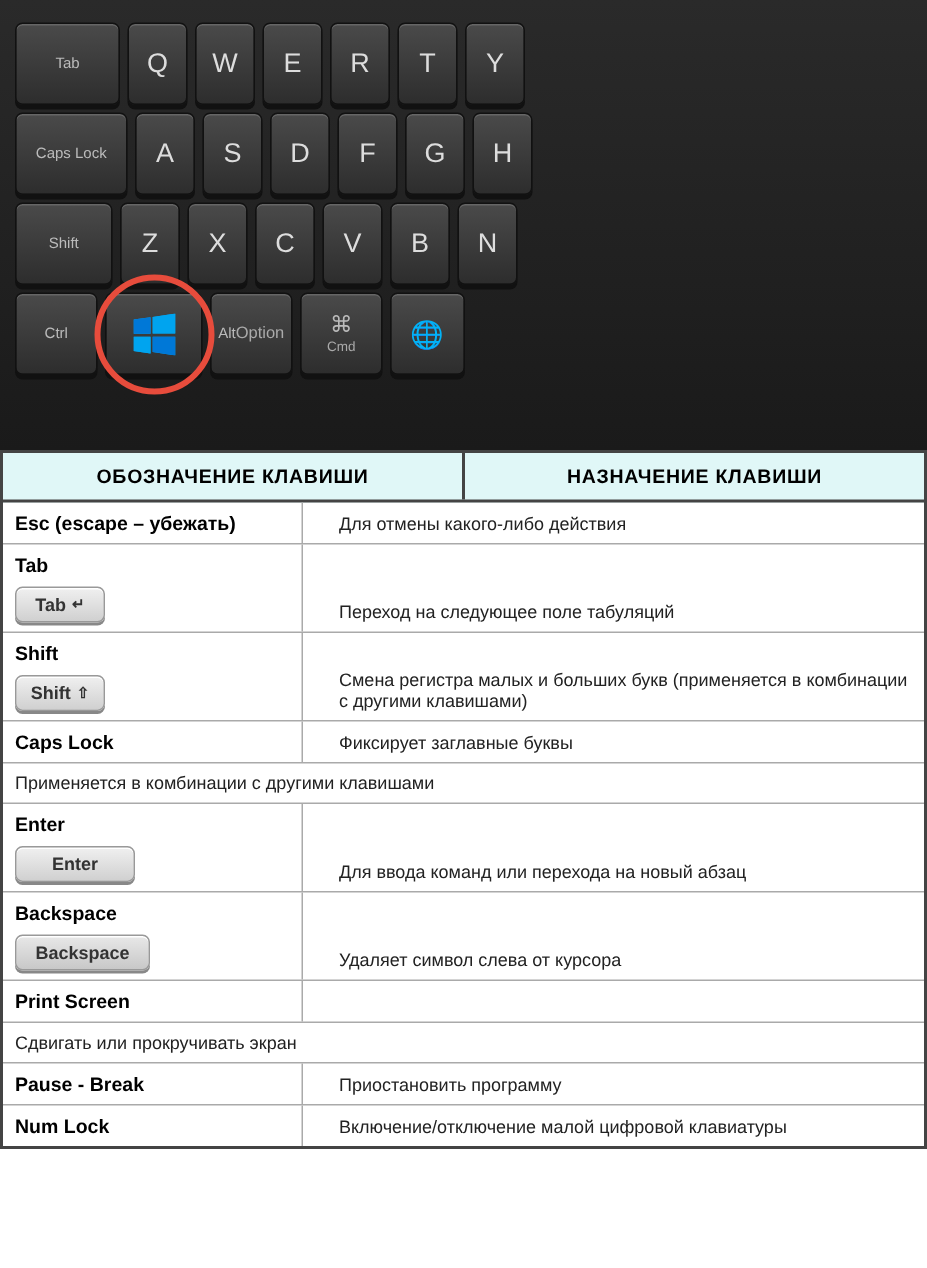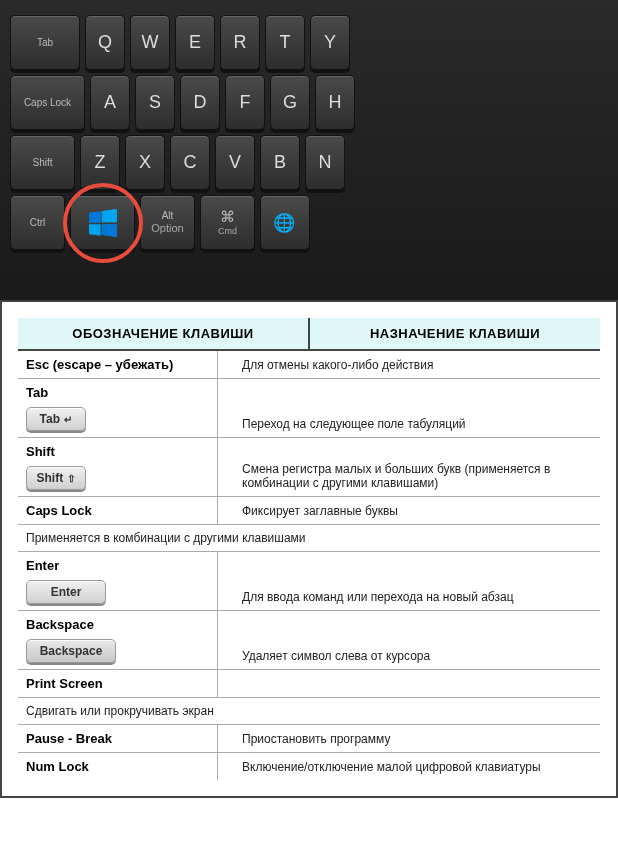--- a/index.html
+++ b/index.html
@@ -97,21 +97,21 @@
       position: relative;
     }
 
     .win-logo {
       width: 28px;
       height: 28px;
     }
 
     
     .table-section {
-      padding: 16px;
+      padding: 0;
       border: 2px solid #444;
       margin-top: 0;
     }
 
     .table-header {
       display: flex;
       background: #e0f7f7;
       border-bottom: 2px solid #444;
     }
 
@@ -280,21 +280,21 @@
             <path d="M10.949 1.939L24 0v11.4H10.949V1.939z" fill="#00a4ef"></path>
             <path d="M10.949 13.339H24V24l-13.051-1.939V13.339z" fill="#0078d7"></path>
             <path d="M0 13.339h9.75v9.451L0 21.449V13.339z" fill="#00a4ef"></path>
           </svg>
         </div>
 
         <div class="option-circle"></div>
       </div>
 
       <div class="key" style="min-width:55px;">
-        <div style="display:flex;flex-direction:column;align-items:center;">
+        <div style="display:flex;flex-direction:row;align-items:flex-end;">
           <span class="key-label">Alt</span>
           <span class="key-label" style="font-size:11px; color:#aaa;">Option</span>
         </div>
       </div>
 
       <div class="key" style="min-width:55px;">
         <div style="display:flex;flex-direction:column;align-items:center;">
           <span class="key-label" style="font-size:15px;">⌘</span>
           <span class="key-label" style="font-size:9px; color:#aaa;">Cmd</span>
         </div>

